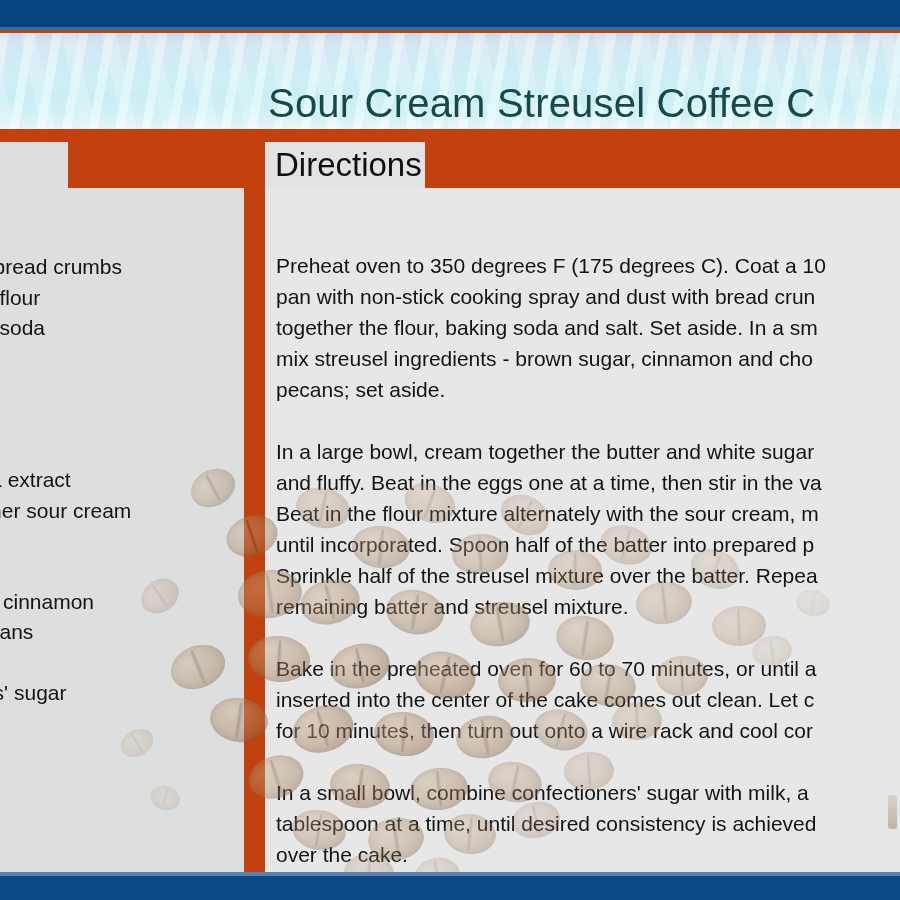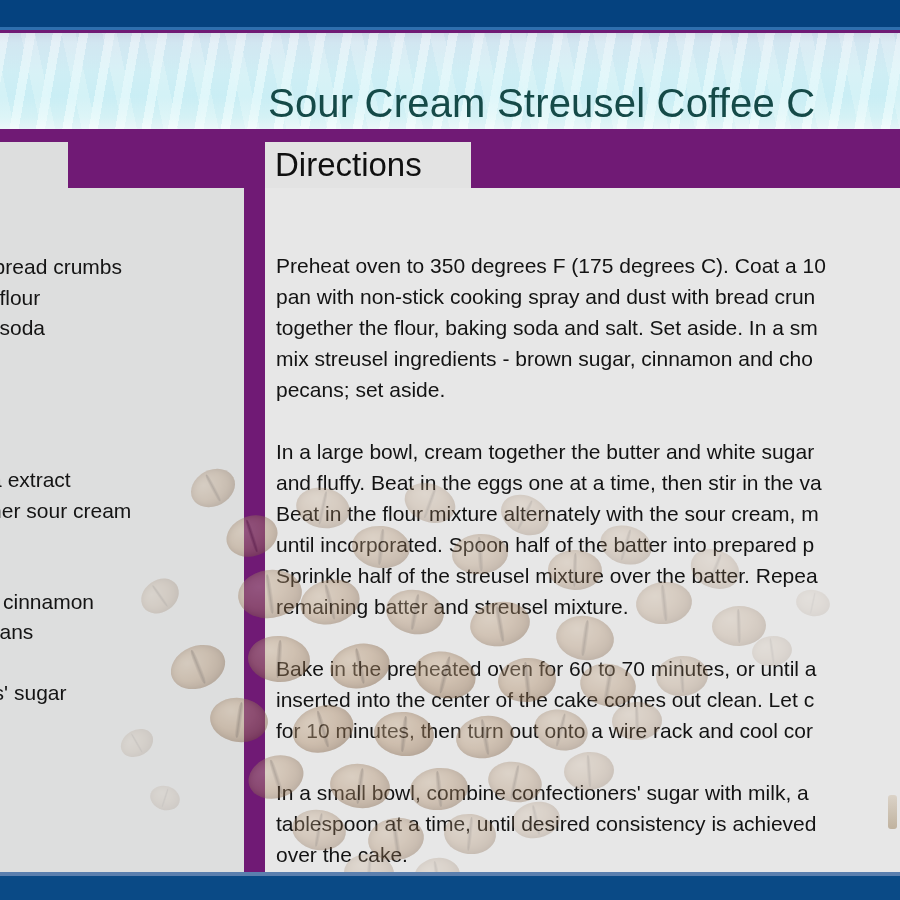--- a/index.html
+++ b/index.html
@@ -3,21 +3,21 @@
 <meta charset="utf-8">
 <title>Recipe Slide</title>
 <style>
   html,body{margin:0;padding:0;}
   body{
     width:900px;height:900px;overflow:hidden;position:relative;
     background:#ffffff;
     font-family:"Liberation Sans","DejaVu Sans",sans-serif;
     -webkit-font-smoothing:antialiased;
   }
-  #stage{position:absolute;inset:0;width:900px;height:900px;overflow:hidden;background:#701a75;}
+  #stage{position:absolute;inset:0;width:900px;height:900px;overflow:hidden;background:#c2410c;}
 
   
   .topbar{position:absolute;left:0;top:0;width:900px;height:27px;background:#05427f;}
   .topbar-edge{position:absolute;left:0;top:27px;width:900px;height:3px;background:#2f6fae;}
   .bottombar{position:absolute;left:0;top:876px;width:900px;height:24px;background:#0a4a86;}
   .bottombar-edge{position:absolute;left:0;top:872px;width:900px;height:4px;background:#5b7fae;}
 
   
   .banner{
     position:absolute;left:0;top:33px;width:900px;height:96px;
@@ -129,21 +129,21 @@
         <span class="li">1 teaspoon ground cinnamon</span>
         <span class="li">1 cup chopped pecans</span>
         <span class="gap"></span>
         <span class="li">1 cup confectioners' sugar</span>
         <span class="li">2 tablespoons milk</span>
       </div>
     </div>
   </div>
 
   <div class="col col-directions">
-    <div class="panel-head" style="width:206px">
+    <div class="panel-head" style="width:160px">
       <div class="panel-head-text">Directions</div>
     </div>
     <div class="panel-body">
       <div class="dir-body">
         <p class="dir-p">Preheat oven to 350 degrees F (175 degrees C). Coat a 10
 pan with non-stick cooking spray and dust with bread crun
 together the flour, baking soda and salt. Set aside. In a sm
 mix streusel ingredients - brown sugar, cinnamon and cho
 pecans; set aside.</p>
         <p class="dir-p">In a large bowl, cream together the butter and white sugar

